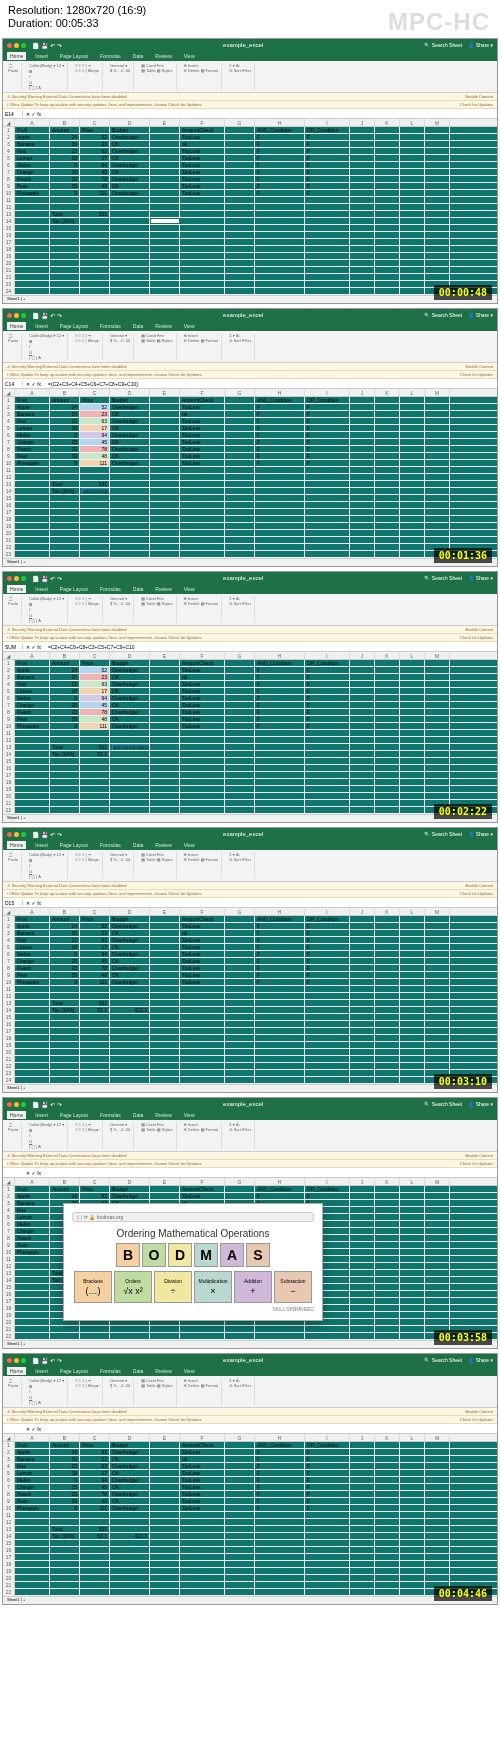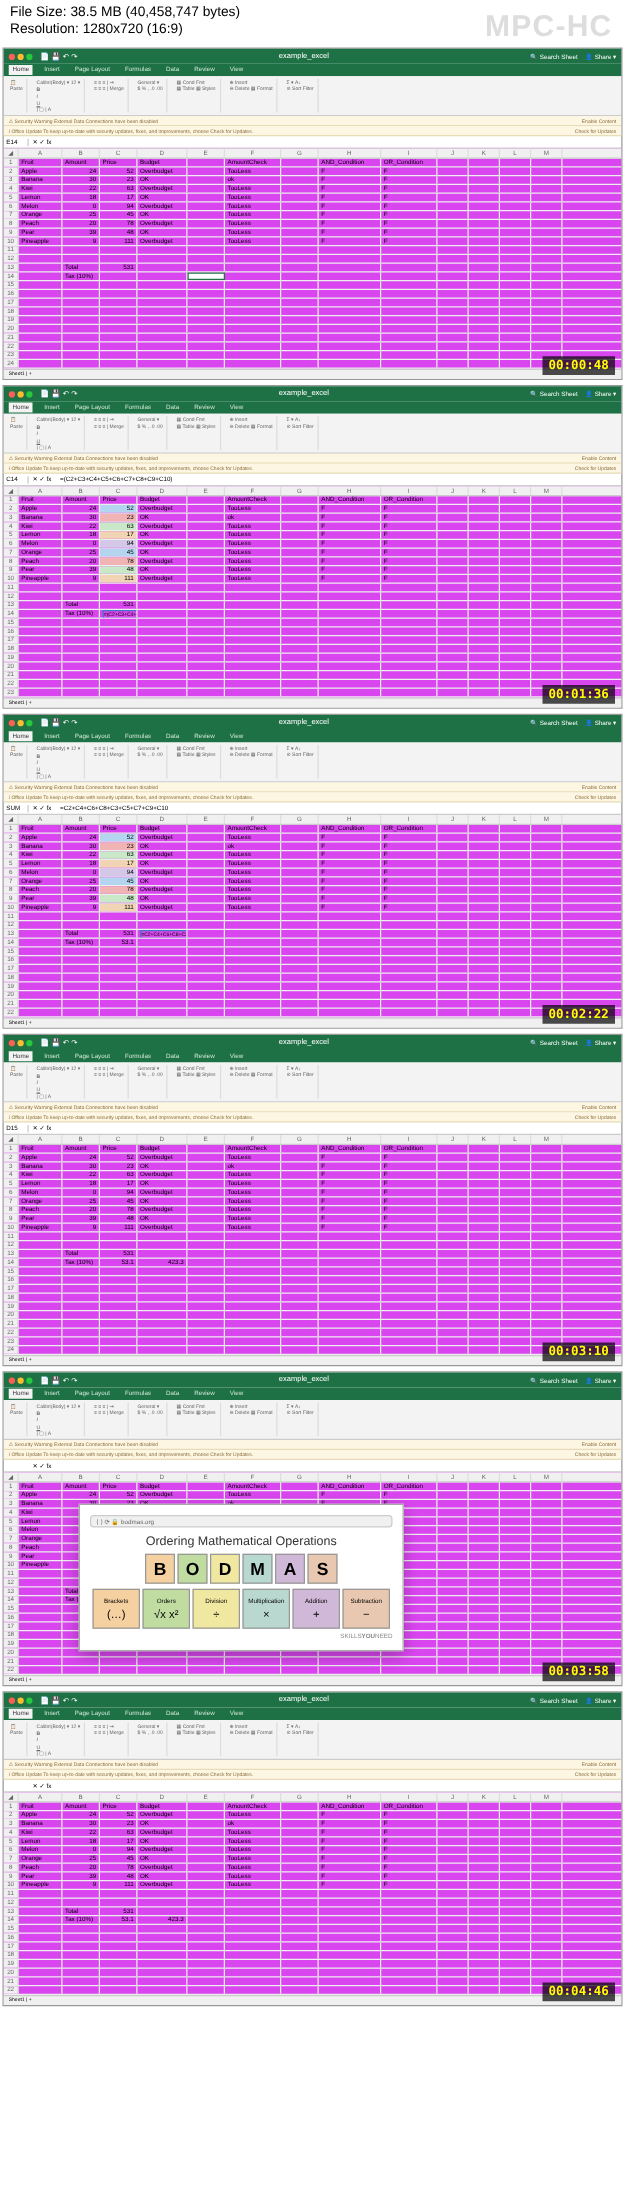--- a/index.html
+++ b/index.html
@@ -17,21 +17,21 @@
 .titlebar .right{display:flex;gap:6px;font-size:5px}
 .ribbon-tabs{background:#1e7145;height:10px;display:flex;align-items:center;padding:0 4px;gap:6px;font-size:5px;color:#cfe8d8}
 .ribbon-tabs span{padding:1px 3px}
 .ribbon-tabs .active{background:#f3f3f3;color:#333}
 .ribbon-body{background:#f3f3f3;height:32px;border-bottom:1px solid #ccc;display:flex;font-size:4px;color:#666;padding:2px;gap:4px}
 .ribbon-group{border-right:1px solid #ddd;padding:0 3px;display:flex;flex-direction:column;justify-content:space-between}
 .warning-bar{background:#fdf6e3;height:8px;font-size:4px;color:#8a6d3b;padding:1px 4px;border-bottom:1px solid #e8dcb8;display:flex;justify-content:space-between}
 .formula-row{height:10px;border-bottom:1px solid #ccc;display:flex;align-items:center;font-size:5px}
 .name-box{width:20px;border-right:1px solid #ccc;padding:0 2px}
 .fx-area{padding:0 4px;flex:1}
-.sheet{background:#d946ef;position:relative}
+.sheet{background:#0f766e;position:relative}
 .col-headers{display:flex;height:8px;background:#f0f0f0;border-bottom:1px solid #ccc}
 .col-headers div{border-right:1px solid #ddd;text-align:center;font-size:5px;color:#666;line-height:8px}
 .row{display:flex;height:7px;border-bottom:1px solid #eee}
 .row .rh{width:12px;background:#f0f0f0;border-right:1px solid #ccc;text-align:center;font-size:5px;color:#666;line-height:7px}
 .cell{border-right:1px solid #eee;font-size:5px;padding:0 2px;line-height:7px;overflow:hidden;white-space:nowrap}
 .c-a{width:35px}.c-b{width:30px}.c-c{width:30px}.c-d{width:40px}.c-e{width:30px}.c-f{width:45px}.c-g{width:30px}.c-h{width:50px}.c-i{width:45px}.c-j{width:25px}.c-k{width:25px}.c-l{width:25px}.c-m{width:25px}
 .hl-blue{background:#b4d5f0}
 .hl-red{background:#f0b4b4}
 .hl-green{background:#c8e8c8}
 .hl-orange{background:#f0d4b4}
@@ -45,22 +45,22 @@
 .bodmas-letters{display:flex;justify-content:center;gap:2px;margin-bottom:4px}
 .bodmas-letters span{width:24px;height:24px;display:flex;align-items:center;justify-content:center;font-size:14px;font-weight:bold;border:1px solid #999}
 .bodmas-cards{display:flex;justify-content:center;gap:2px}
 .bodmas-cards div{width:38px;height:32px;border:1px solid #999;display:flex;flex-direction:column;align-items:center;justify-content:center;font-size:5px}
 .bodmas-cards div .sym{font-size:9px;margin-top:2px}
 </style>
 </head>
 <body>
 
 <div class="header" style="position:relative">
-  <div><span>File Size:</span> <span>38.5 MB (40,458,747 bytes)</span></div>
   <div><span>Resolution:</span> <span>1280x720 (16:9)</span></div>
+  <div><span>Duration:</span> <span>00:05:33</span></div>
   <div class="mpc-logo">MPC-HC</div>
 </div>
 
 <div id="frames-container">
 <div class="frame">
 
 <div class="titlebar">
   <div class="mac-dots">
           <span></span>
           <span></span>

